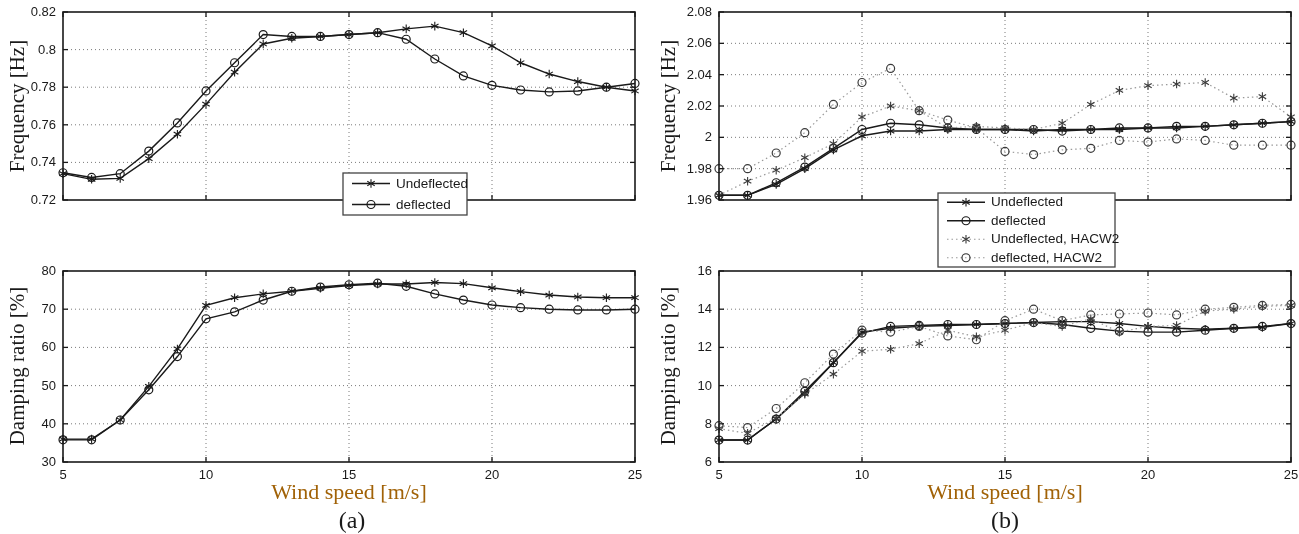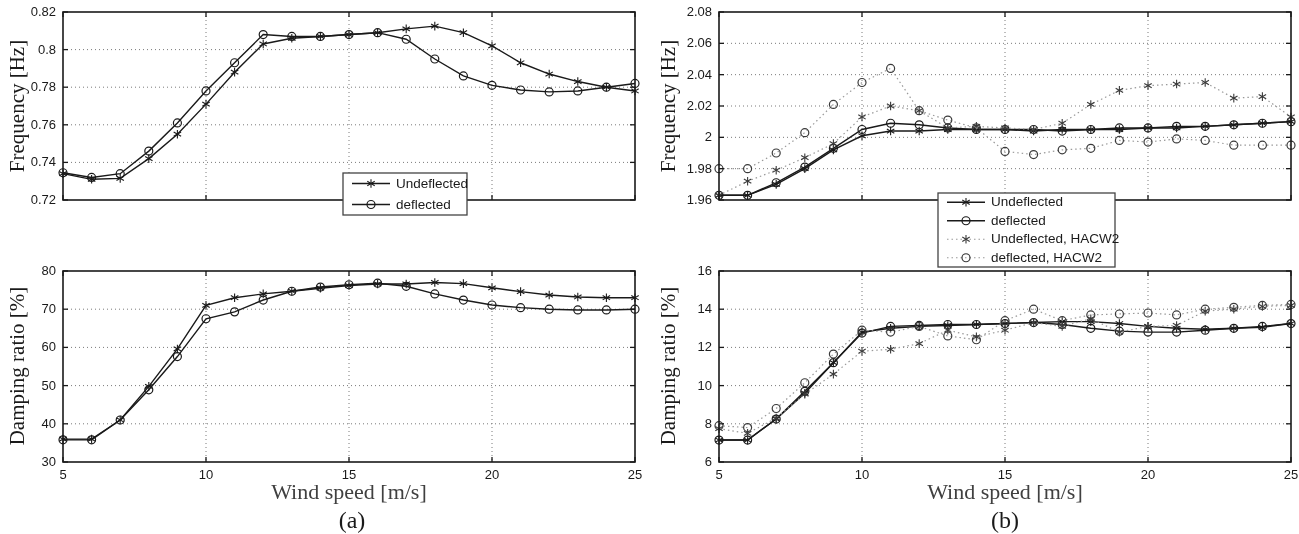--- a/index.html
+++ b/index.html
@@ -2,21 +2,21 @@
 <html><head>
 <meta charset="utf-8">
 <style>
   html,body{margin:0;padding:0;background:#ffffff;}
   .figure{position:relative;width:1299px;height:534px;background:#ffffff;overflow:hidden;
           font-family:"Liberation Sans",sans-serif;}
   svg#fig{position:absolute;left:0;top:0;}
   .ylabel{position:absolute;white-space:nowrap;font-family:"Liberation Serif",serif;
           font-size:21px;color:#1a1a1a;transform:translate(-50%,-50%) rotate(-90deg);}
   .xlabel{position:absolute;white-space:nowrap;font-family:"Liberation Serif",serif;
-          font-size:22px;color:#404040;transform:translate(-50%,-50%);}
+          font-size:22px;color:#a16207;transform:translate(-50%,-50%);}
   .sublabel{position:absolute;white-space:nowrap;font-family:"Liberation Serif",serif;
           font-size:24px;color:#1a1a1a;transform:translate(-50%,-50%);}
 </style>
 </head>
 <body>
 
 <div class="figure">
   <svg id="fig" width="1299" height="534">
       <g>
         <g>

